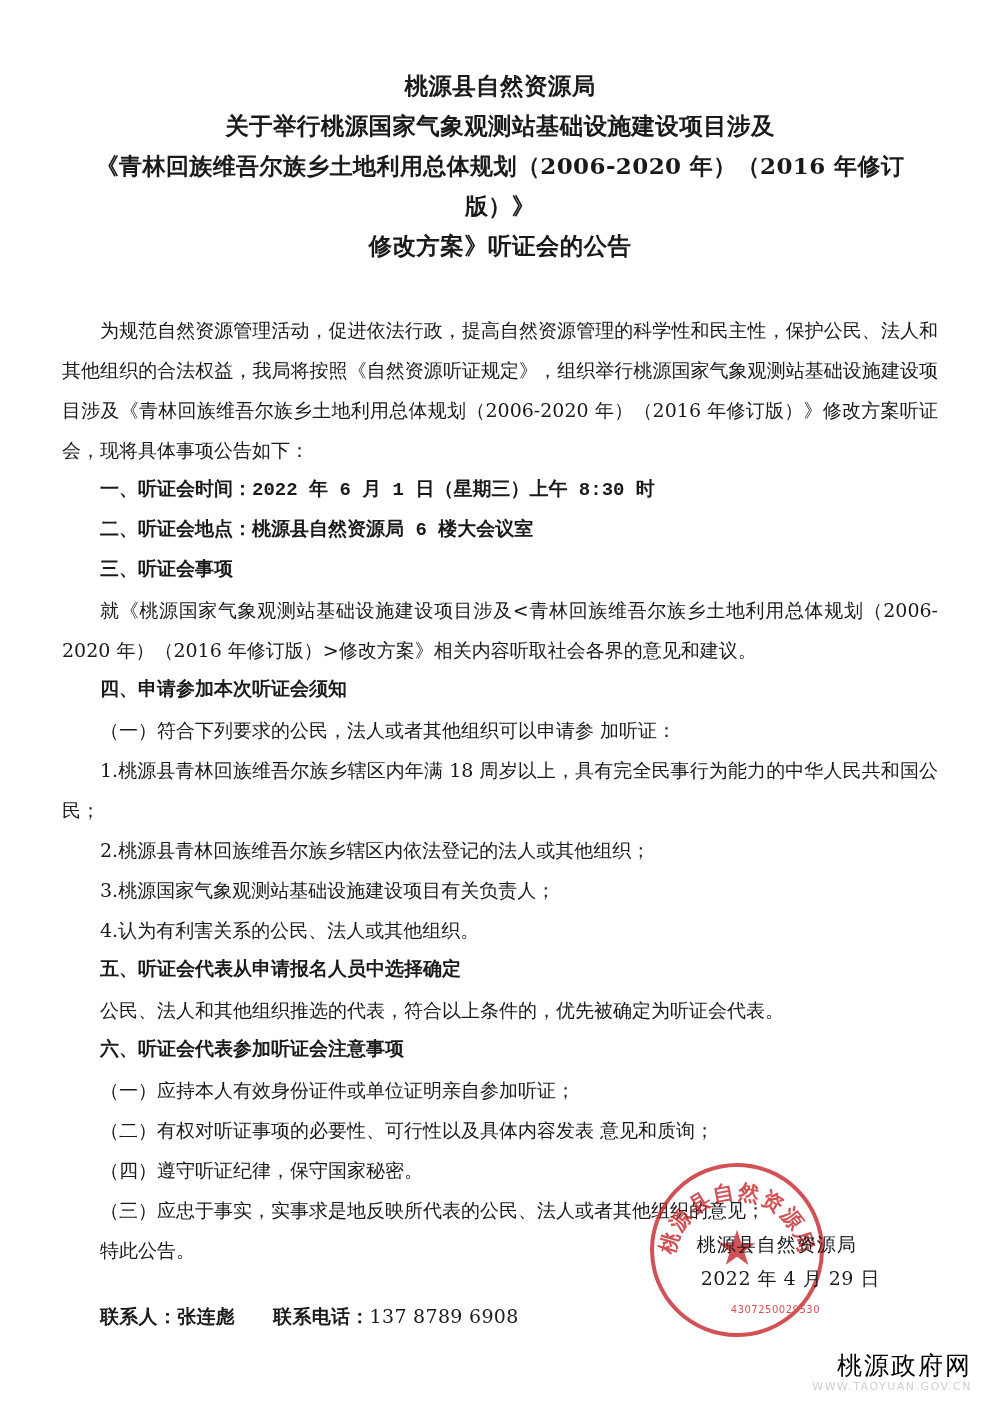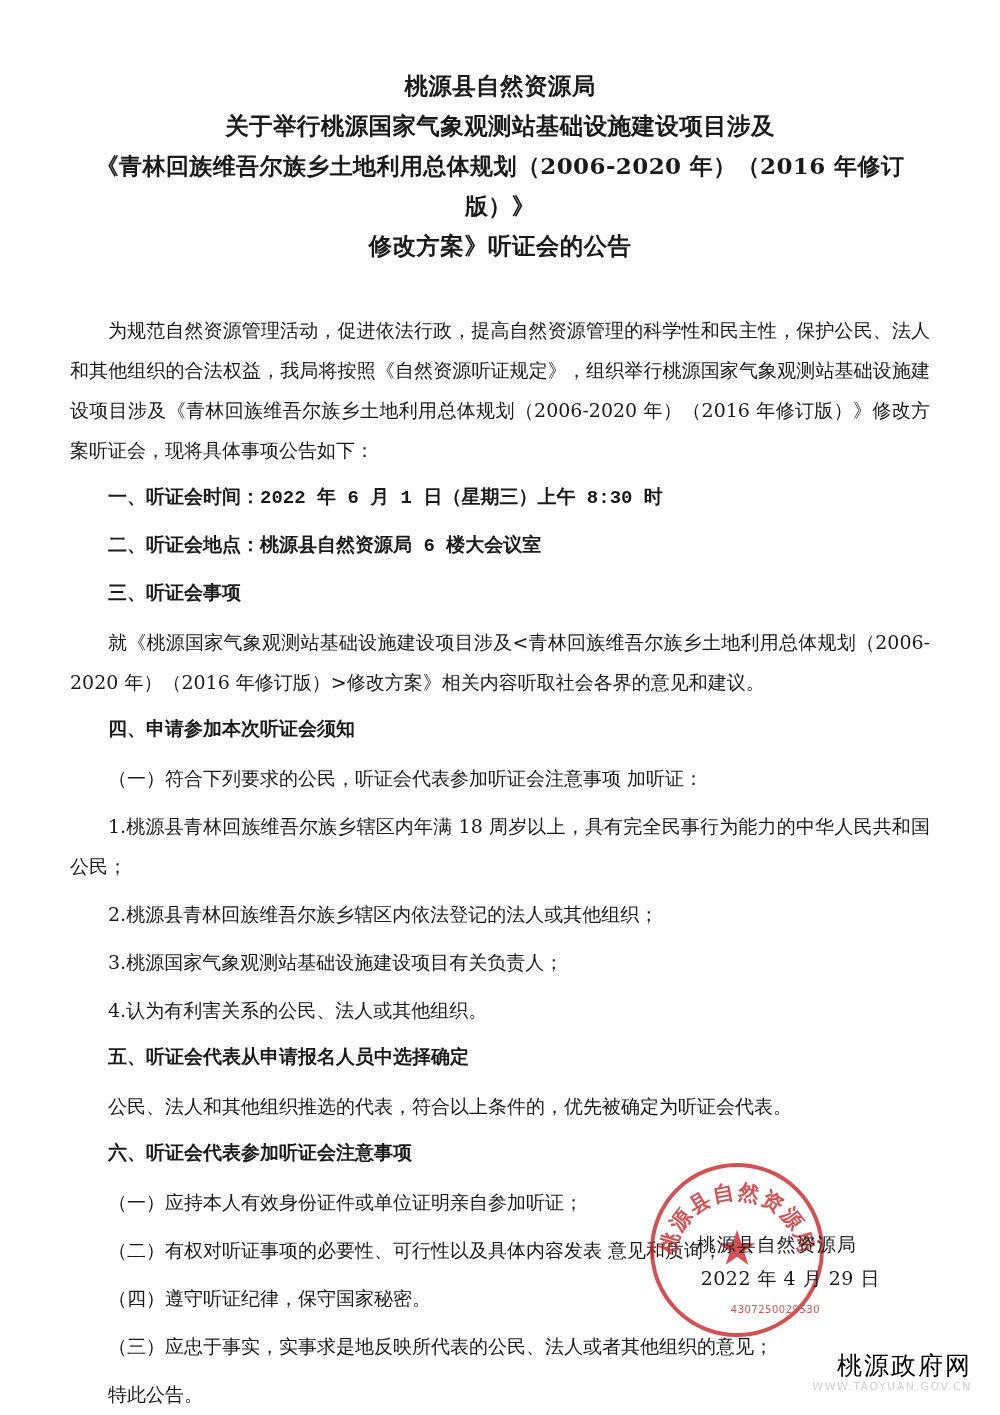--- a/index.html
+++ b/index.html
@@ -33,21 +33,21 @@
     letter-spacing: 0.4px;
   }
   .title-line.l3 { font-size: 23px; }
   .body-block {
     margin-top: 44px;
     font-size: 19px;
     line-height: 40px;
     text-align: justify;
   }
   p {
-    margin: 8px;
+    margin: 0;
   }
   .indent2 { text-indent: 2em; }
   .bold { font-weight: bold; font-family: Liberation Mono, monospace; }
   .para {
     margin-bottom: 0px;
   }
   .sig-block {
     margin-top: 26px;
     font-size: 19px;
     line-height: 40px;
@@ -146,21 +146,21 @@
     <div class="title-line">修改方案》听证会的公告</div>
   </div>
 
   <div class="body-block">
     <p class="para indent2">为规范自然资源管理活动，促进依法行政，提高自然资源管理的科学性和民主性，保护公民、法人和其他组织的合法权益，我局将按照《自然资源听证规定》，组织举行桃源国家气象观测站基础设施建设项目涉及《青林回族维吾尔族乡土地利用总体规划（2006-2020 年）（2016 年修订版）》修改方案听证会，现将具体事项公告如下：</p>
     <p class="para indent2 bold">一、听证会时间：2022 年 6 月 1 日（星期三）上午 8:30 时</p>
     <p class="para indent2 bold">二、听证会地点：桃源县自然资源局 6 楼大会议室</p>
     <p class="para indent2 bold">三、听证会事项</p>
     <p class="para indent2">就《桃源国家气象观测站基础设施建设项目涉及&lt;青林回族维吾尔族乡土地利用总体规划（2006-2020 年）（2016 年修订版）&gt;修改方案》相关内容听取社会各界的意见和建议。</p>
     <p class="para indent2 bold">四、申请参加本次听证会须知</p>
-    <p class="para indent2">（一）符合下列要求的公民，听证会代表参加听证会注意事项  加听证：</p>
+    <p class="para indent2">（一）符合下列要求的公民，法人或者其他组织可以申请参  加听证：</p>
     <p class="para indent2">1.桃源县青林回族维吾尔族乡辖区内年满 18 周岁以上，具有完全民事行为能力的中华人民共和国公民；</p>
     <p class="para indent2">2.桃源县青林回族维吾尔族乡辖区内依法登记的法人或其他组织；</p>
     <p class="para indent2">3.桃源国家气象观测站基础设施建设项目有关负责人；</p>
     <p class="para indent2">4.认为有利害关系的公民、法人或其他组织。</p>
     <p class="para indent2 bold">五、听证会代表从申请报名人员中选择确定</p>
     <p class="para indent2">公民、法人和其他组织推选的代表，符合以上条件的，优先被确定为听证会代表。</p>
     <p class="para indent2 bold">六、听证会代表参加听证会注意事项</p>
     <p class="para indent2">（一）应持本人有效身份证件或单位证明亲自参加听证；</p>
     <p class="para indent2">（二）有权对听证事项的必要性、可行性以及具体内容发表  意见和质询；</p>
     <p class="para indent2">（四）遵守听证纪律，保守国家秘密。</p>

